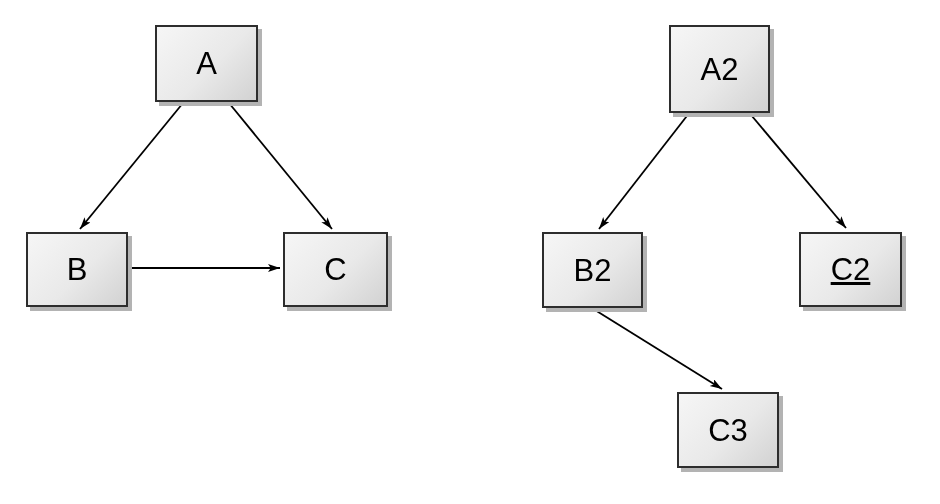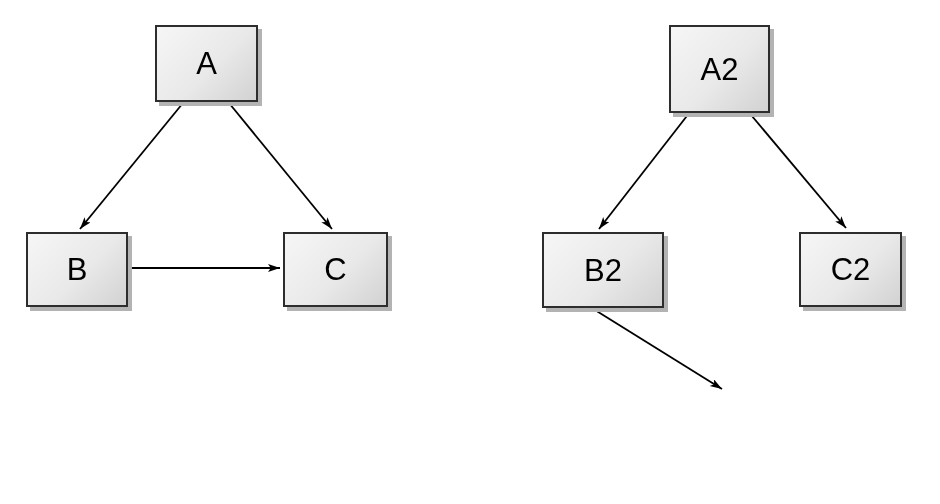--- a/index.html
+++ b/index.html
@@ -38,22 +38,22 @@
     font-size: 31px;
     color: #000000;
     line-height: 1;
     user-select: none;
   }
   
   #node-A  { left: 155px; top: 25px;  width: 103px; height: 77px; }
   #node-B  { left: 26px;  top: 232px; width: 102px; height: 75px; }
   #node-C  { left: 283px; top: 232px; width: 105px; height: 75px; }
   #node-A2 { left: 669px; top: 25px;  width: 101px; height: 88px; }
-  #node-B2 { left: 542px; top: 232px; width: 122px; height: 76px; }
-  #node-C2 { left: 799px; top: 232px; width: 103px; height: 75px; }
+  #node-B2 { left: 542px; top: 232px; width: 101px; height: 76px; }
+  #node-C2 { left: 799px; top: 232px; width: 103px; height: 75px; text-decoration: underline; }
   #node-C3 { left: 677px; top: 392px; width: 102px; height: 76px; }
   .edge {
     stroke: #000000;
     stroke-width: 1.8;
     fill: none;
   }
 </style>
 </head>
 <body>
 
@@ -87,14 +87,17 @@
 
   <div class="node" id="node-A2">
     <span class="node-label">A2</span>
   </div>
   <div class="node" id="node-B2">
     <span class="node-label">B2</span>
   </div>
   <div class="node" id="node-C2">
     <span class="node-label">C2</span>
   </div>
+  <div class="node" id="node-C3">
+    <span class="node-label">C3</span>
+  </div>
 
 </div>
 
 </body></html>

